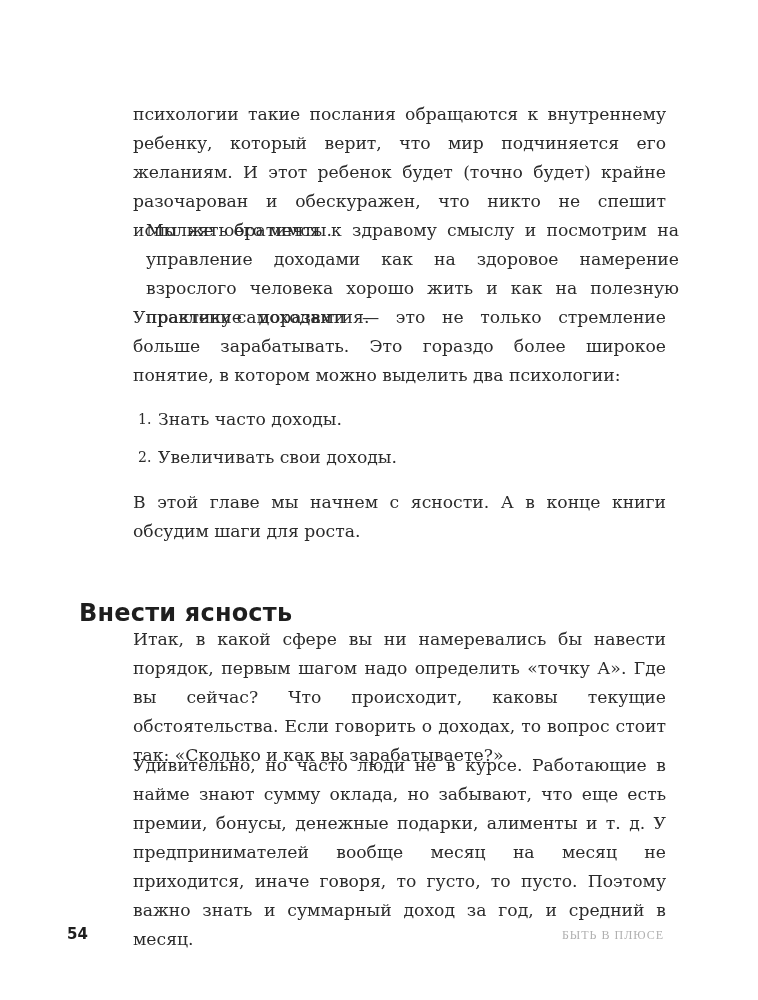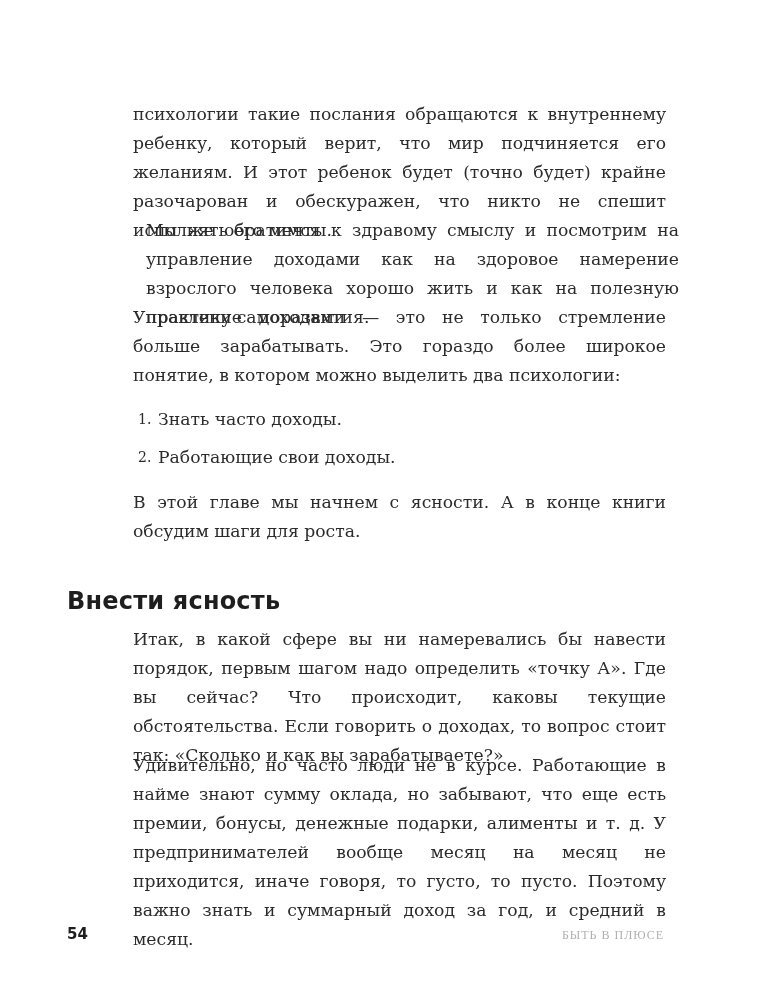--- a/index.html
+++ b/index.html
@@ -50,21 +50,21 @@
   .list .num {
     display: inline-block;
     width: 20px;
     padding-left: 5px;
     font-size: 14px;
   }
   .heading {
     position: absolute;
     left: 67px;
     top: 584px;
-    margin: 0;
+    margin: 12px;
     font-family: "DejaVu Sans", "Liberation Sans", sans-serif;
     font-weight: bold;
     font-size: 24px;
     line-height: 34px;
     color: #1e1e1e;
     letter-spacing: 0.2px;
   }
   .page-number {
     position: absolute;
     left: 67px;
@@ -95,21 +95,21 @@
 
   <p class="body-text" style="top:303px;">Управление доходами — это не только стремление больше зарабатывать. Это гораздо более широкое понятие, в котором можно выделить два психологии:</p>
 
   <ul class="list" style="top:405px;">
     <li style="margin-bottom:9px;">
       <span class="num">1.</span>
       <span>Знать часто доходы.</span>
     </li>
     <li>
       <span class="num">2.</span>
-      <span>Работающие свои доходы.</span>
+      <span>Увеличивать свои доходы.</span>
     </li>
   </ul>
 
   <p class="body-text" style="top:488px;">В этой главе мы начнем с ясности. А в конце книги обсудим шаги для роста.</p>
 
   <h2 class="heading">Внести ясность</h2>
 
   <p class="body-text" style="top:625px;">Итак, в какой сфере вы ни намеревались бы навести порядок, первым шагом надо определить «точку А». Где вы сейчас? Что происходит, каковы текущие обстоятельства. Если говорить о доходах, то вопрос стоит так: «Сколько и как вы зарабатываете?»</p>
 
   <p class="body-text" style="top:751px;">Удивительно, но часто люди не в курсе. Работающие в найме знают сумму оклада, но забывают, что еще есть премии, бонусы, денежные подарки, алименты и т. д. У предпринимателей вообще месяц на месяц не приходится, иначе говоря, то густо, то пусто. Поэтому важно знать и суммарный доход за год, и средний в месяц.</p>

